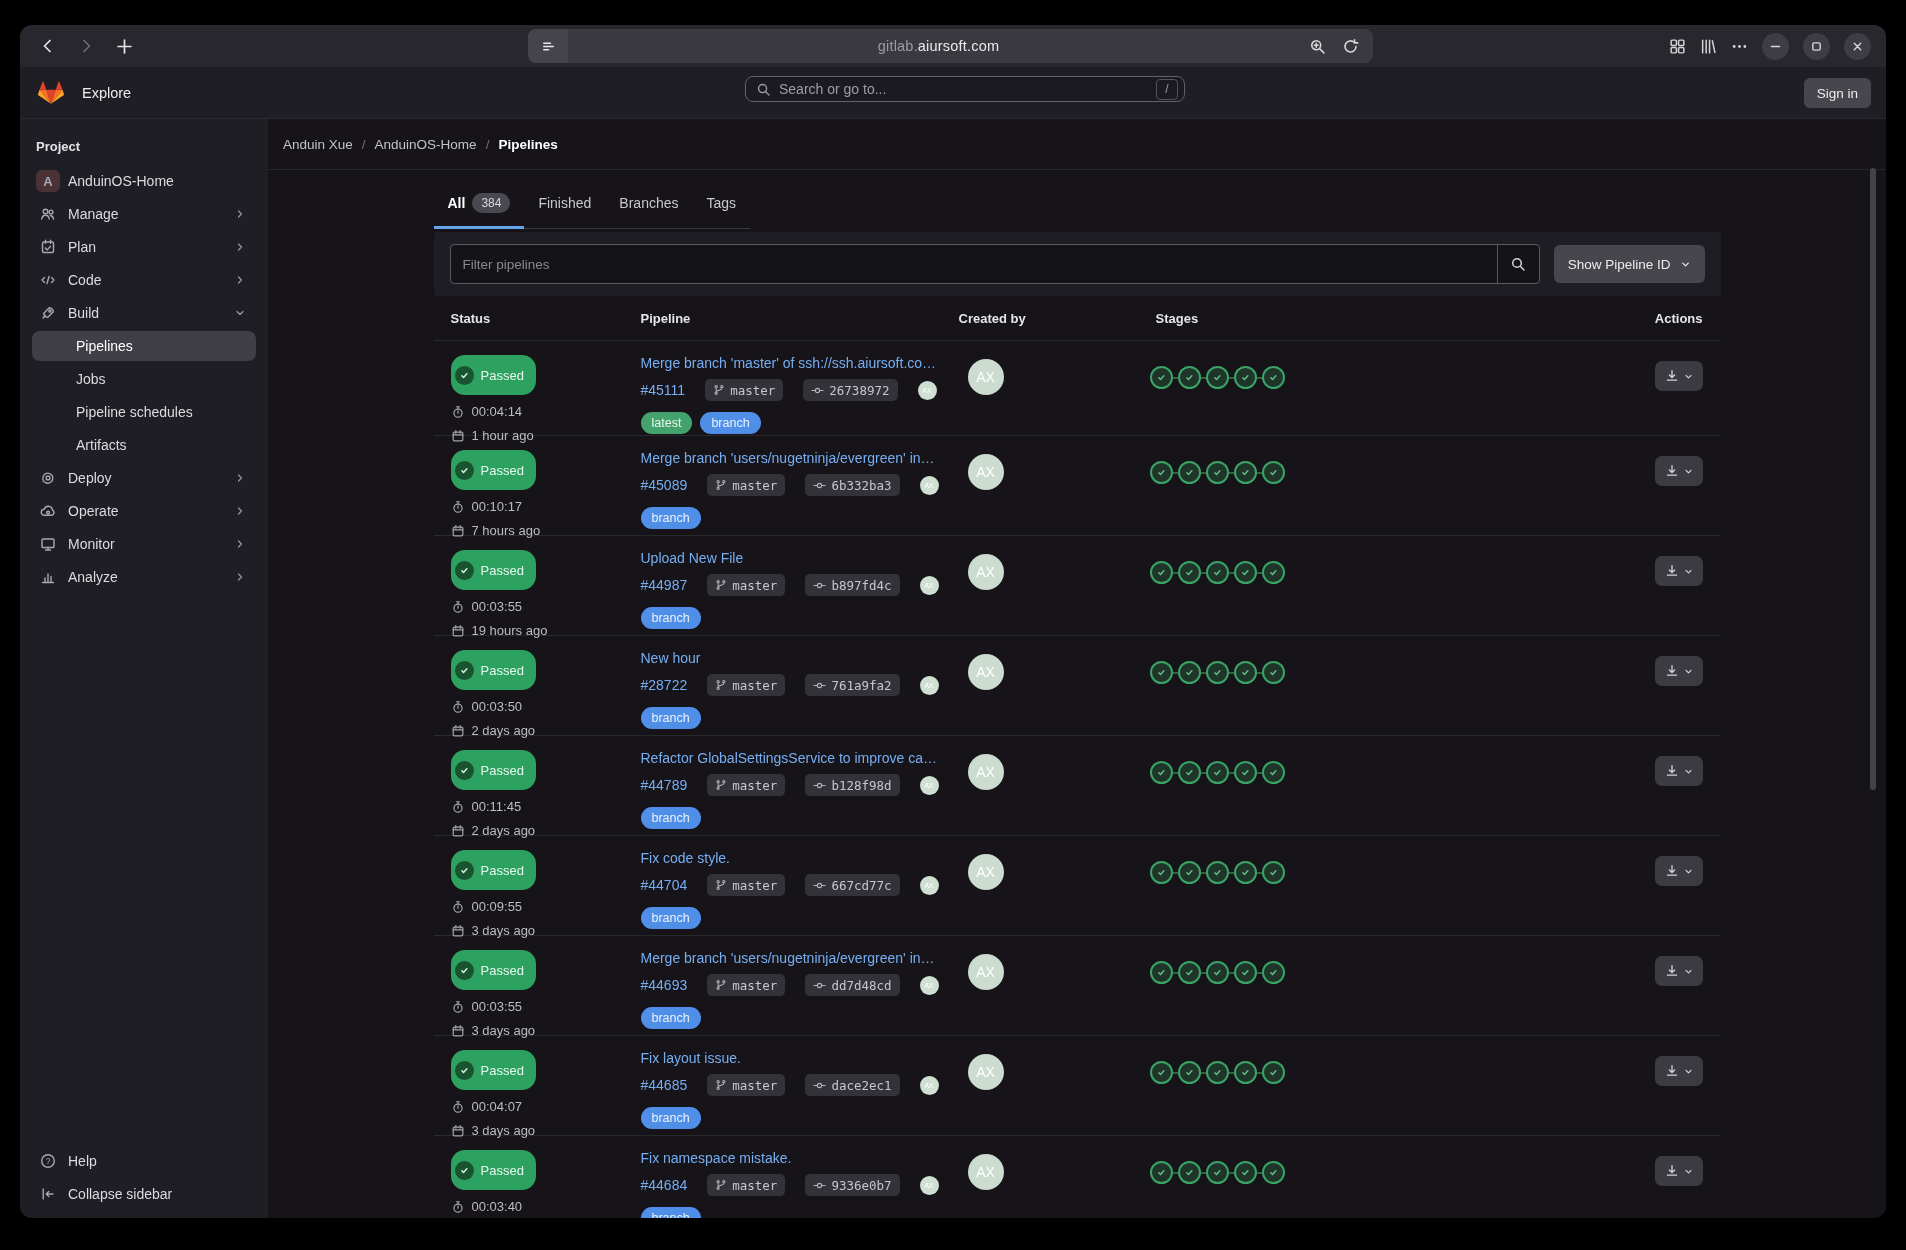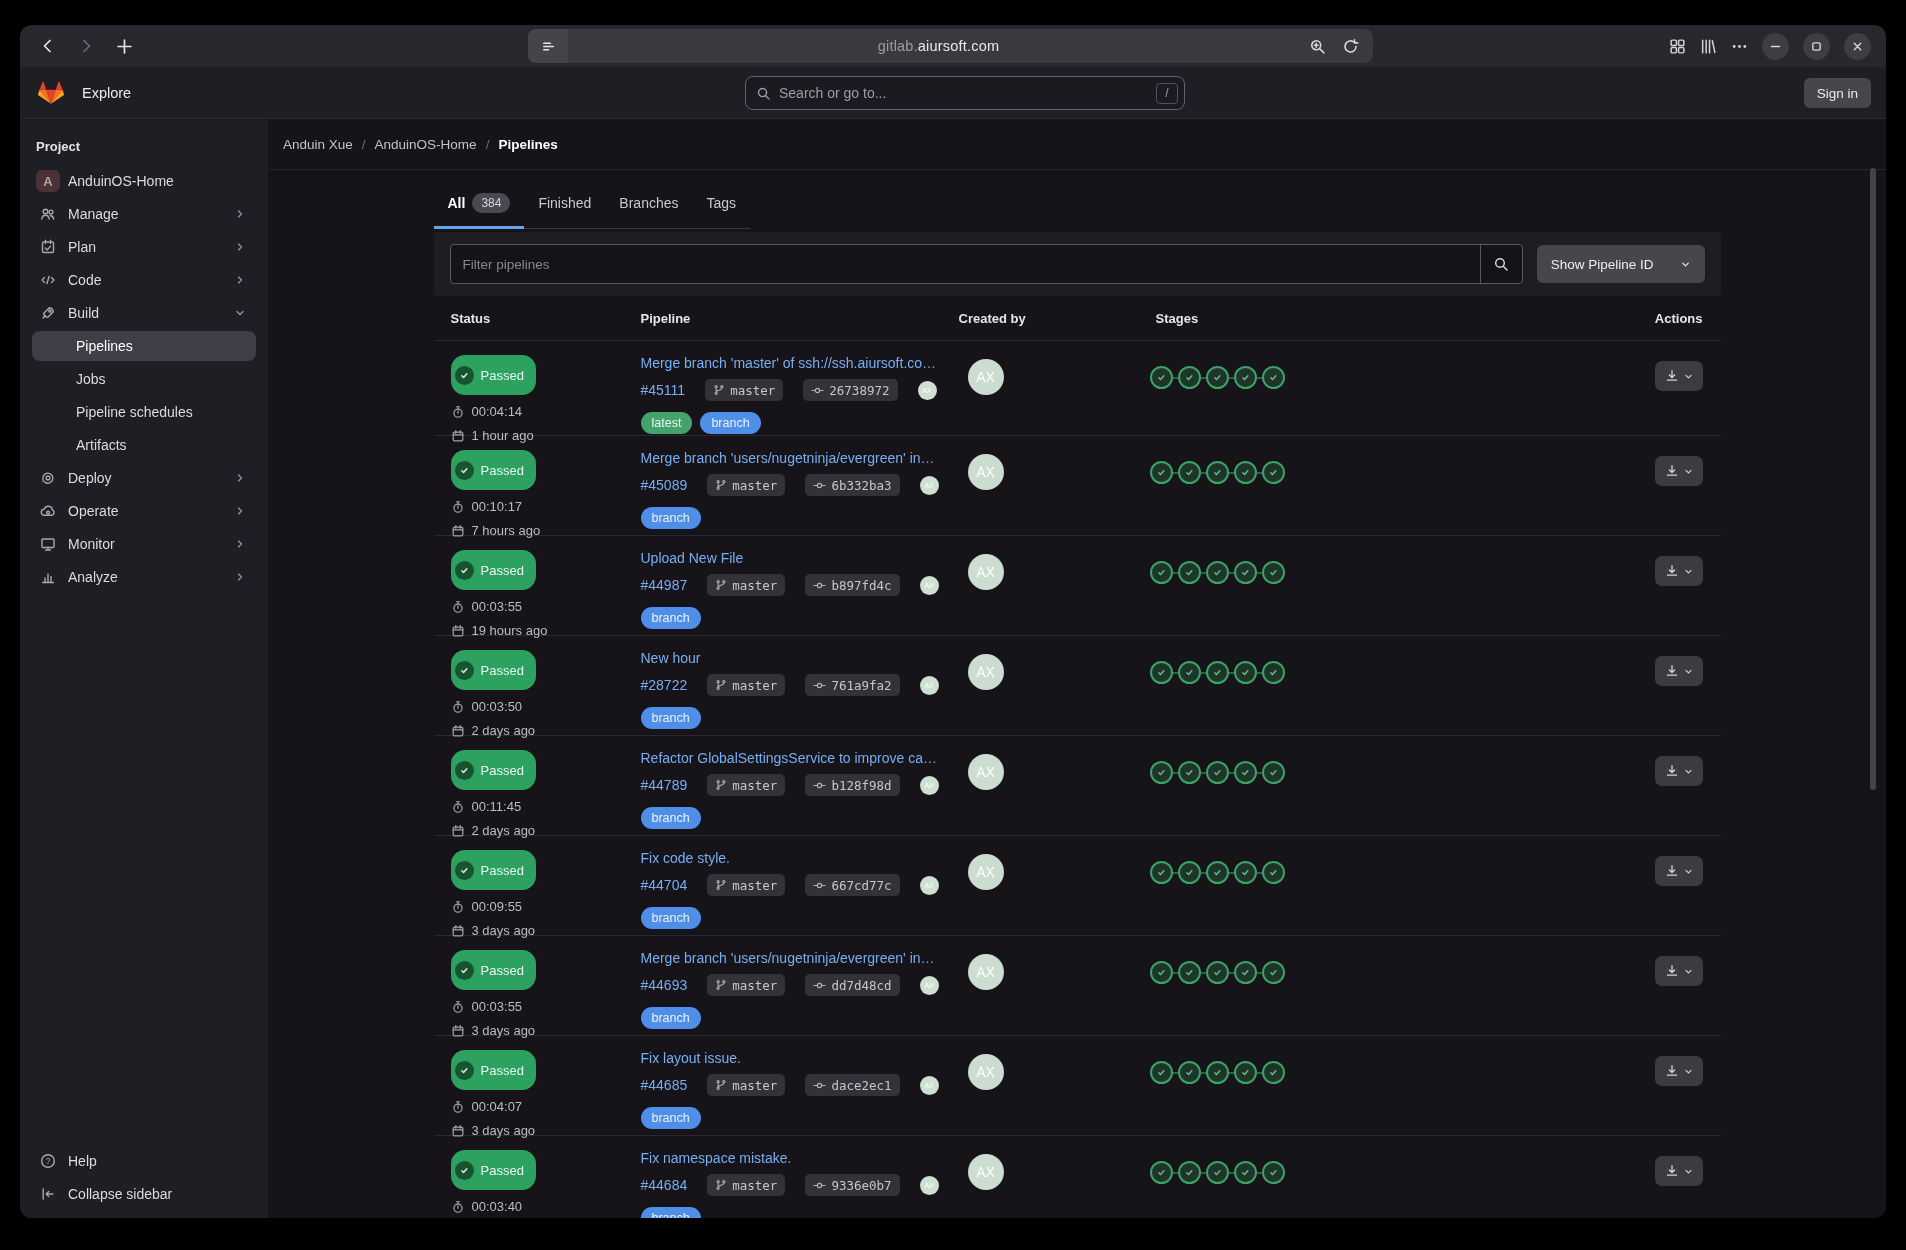--- a/index.html
+++ b/index.html
@@ -24,21 +24,21 @@
   .url-actions { display:flex; align-items:center; gap:16px; padding-right:14px; color:#d6d5da; }
   .strip-right { position:absolute; right:15px; top:0; height:42px; display:flex; align-items:center; gap:14px; color:#d6d5da; }
   .win-btn { width:27px; height:27px; border-radius:50%; background:#3e3d44; color:#d9d8dd;
     display:flex; align-items:center; justify-content:center; font-size:13px; }
 
   
   .gl-header { height:52px; background:#1f1e25; border-bottom:1px solid #2b2a31;
     position:relative; display:flex; align-items:center; padding-left:18px; }
   .gl-logo { margin-right:18px; }
   .explore { font-size:14.5px; color:#ececef; }
-  .gl-search { position:absolute; left:725px; top:9px; width:440px; height:34px;
+  .gl-search { position:absolute; left:725px; top:9px; width:440px; height:26px;
     border:1px solid #63626a; border-radius:8px; display:flex; align-items:center;
     padding:0 6px 0 10px; background:#1b1a20; }
   .gl-search .ph { flex:1; font-size:14px; color:#9e9da5; margin-left:8px; }
   .slash-key { width:22px; height:21px; border:1px solid #53525a; border-radius:4px;
     color:#9e9da5; font-size:12px; display:flex; align-items:center; justify-content:center; }
   .signin { position:absolute; right:15px; top:11px; height:30px; padding:0 13px;
     background:#47464d; border-radius:6px; color:#ececef; font-size:13.5px;
     display:flex; align-items:center; }
 
   
@@ -73,21 +73,21 @@
   .filter-panel { margin-top:3px; height:64px; background:#1e1d24; border-radius:4px;
     display:flex; align-items:center; gap:14px; padding:0 16px; }
   .filter-wrap { flex:1; height:40px; border:1px solid #5b5a62; border-radius:4px; background:#141317;
     display:flex; align-items:stretch; overflow:hidden; }
   .filter-wrap input { flex:1; background:transparent; border:0; outline:none; color:#ececef;
     font-size:13.5px; padding:0 12px; font-family:"Liberation Sans","DejaVu Sans",sans-serif; }
   .filter-wrap input::placeholder { color:#8a8990; }
   .search-btn { width:42px; border-left:1px solid #5b5a62; display:flex; align-items:center;
     justify-content:center; color:#d5d4da; }
   .show-id-btn { height:38px; padding:0 14px; background:#47464d; border-radius:6px; color:#ececef;
-    font-size:13.5px; display:flex; align-items:center; gap:26px; white-space:nowrap; }
+    font-size:13.5px; display:flex; align-items:center; gap:9px; white-space:nowrap; }
 
   .grid-row { display:grid; grid-template-columns:190px 318px 197px 497px 1fr; padding:0 18px 0 17px; }
   .table-head { height:45px; align-items:center; font-size:13px; font-weight:700; color:#e6e5ea;
     border-bottom:1px solid #2a2930; }
   .th-actions { text-align:right; }
 
   .p-row { height:100px; padding-top:14px; }
   .p-row + .p-row { border-top:1px solid #2a2930; }
   .p-row:first-child { height:94px; }
 

